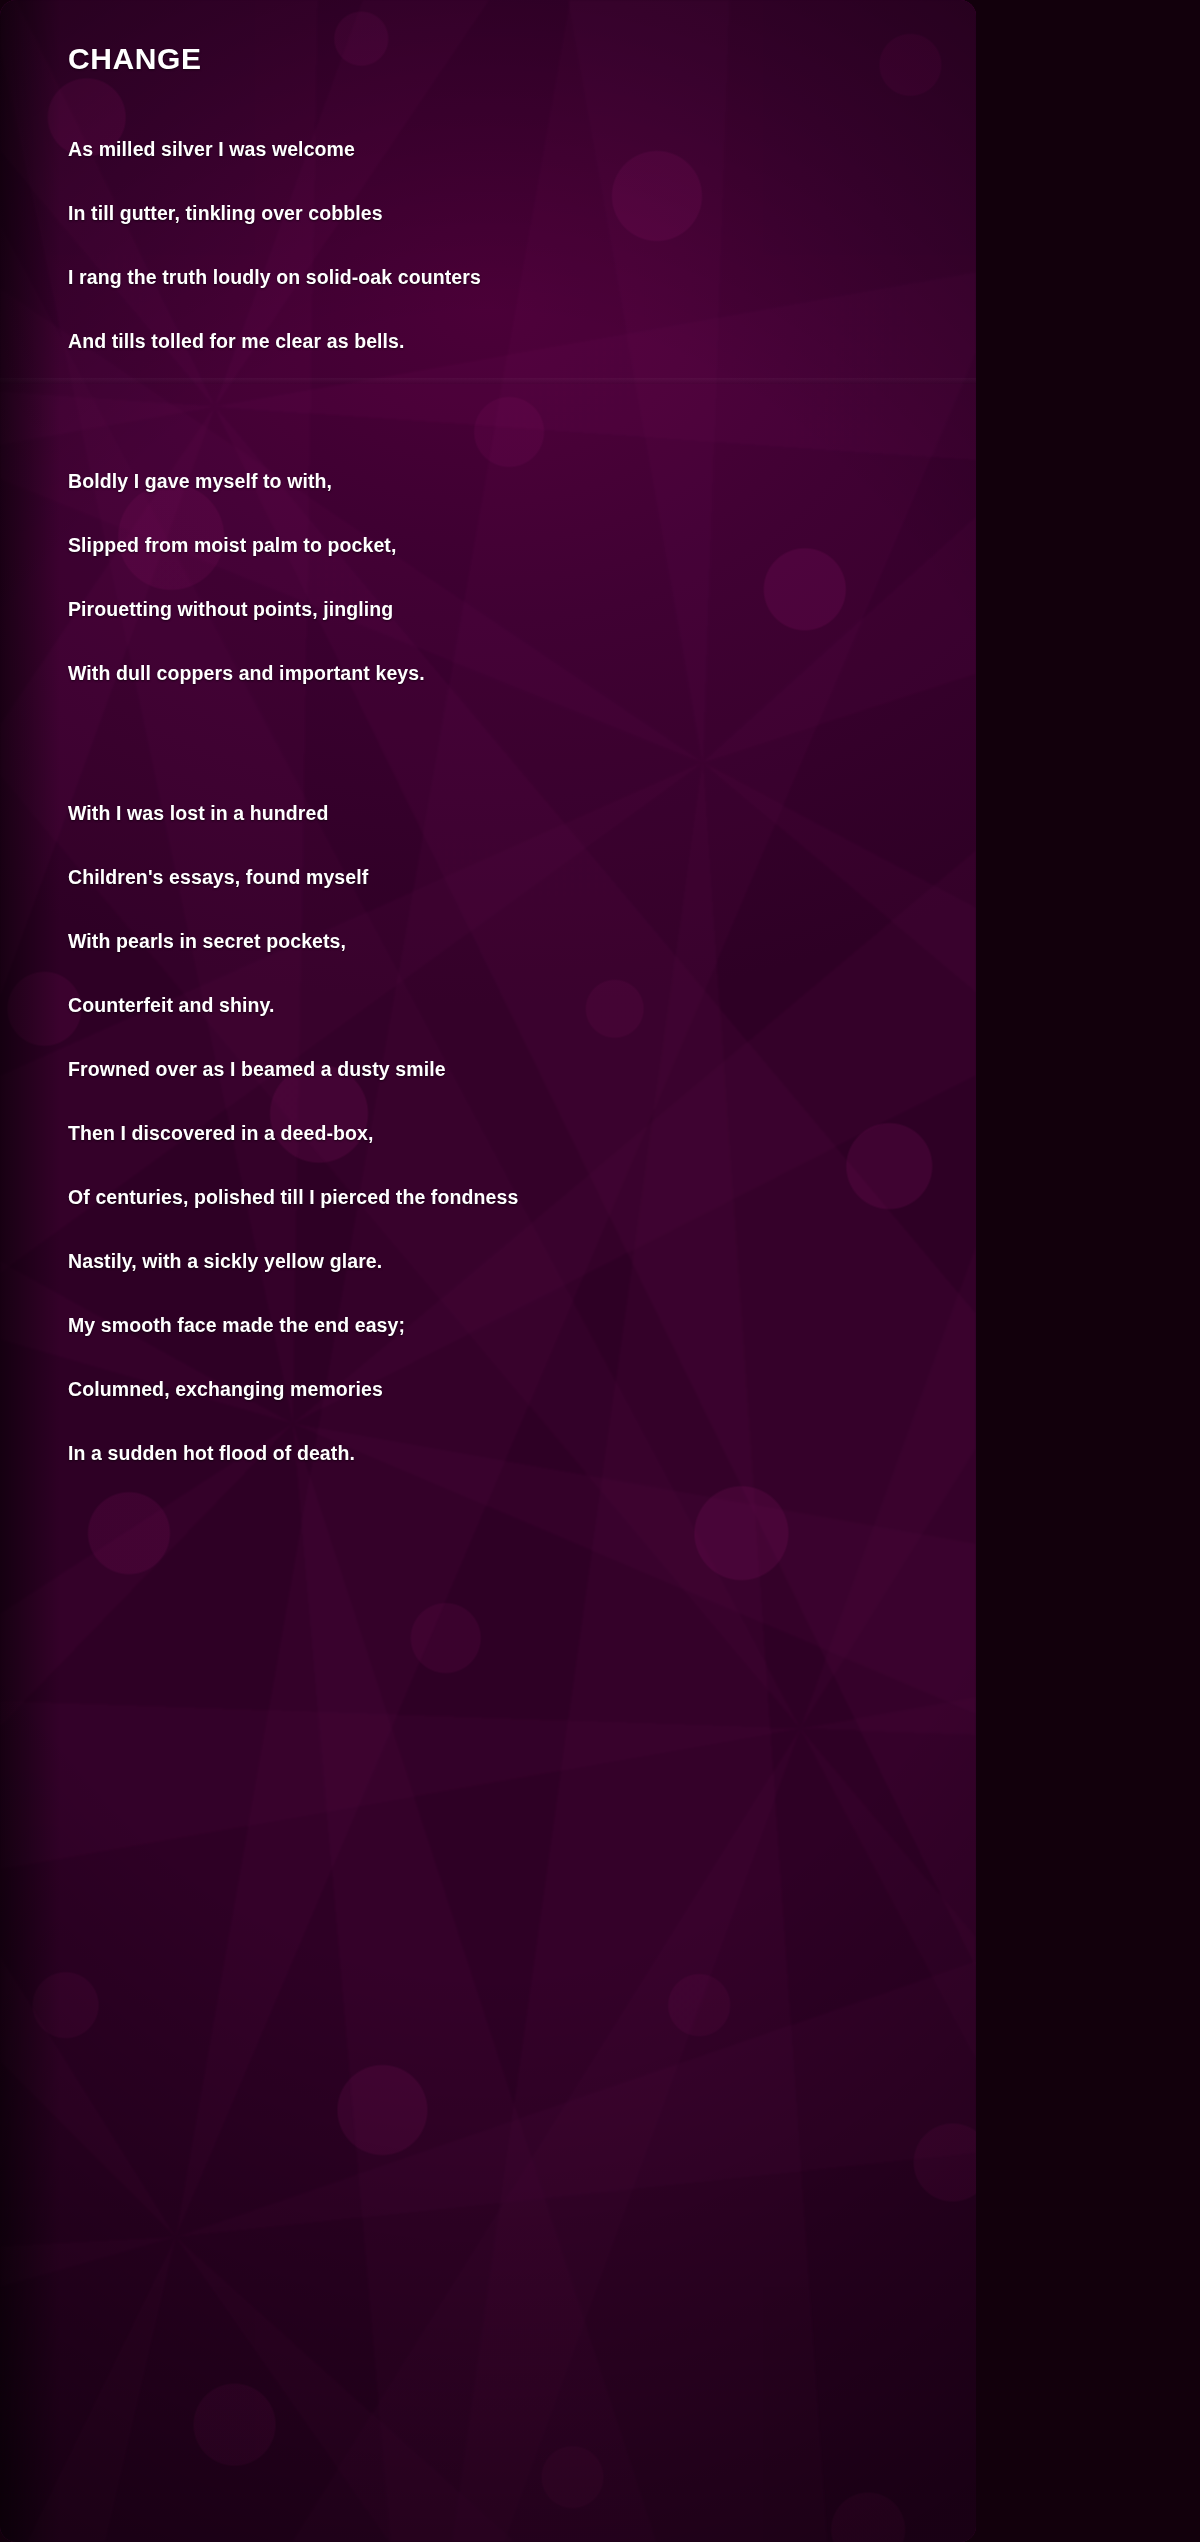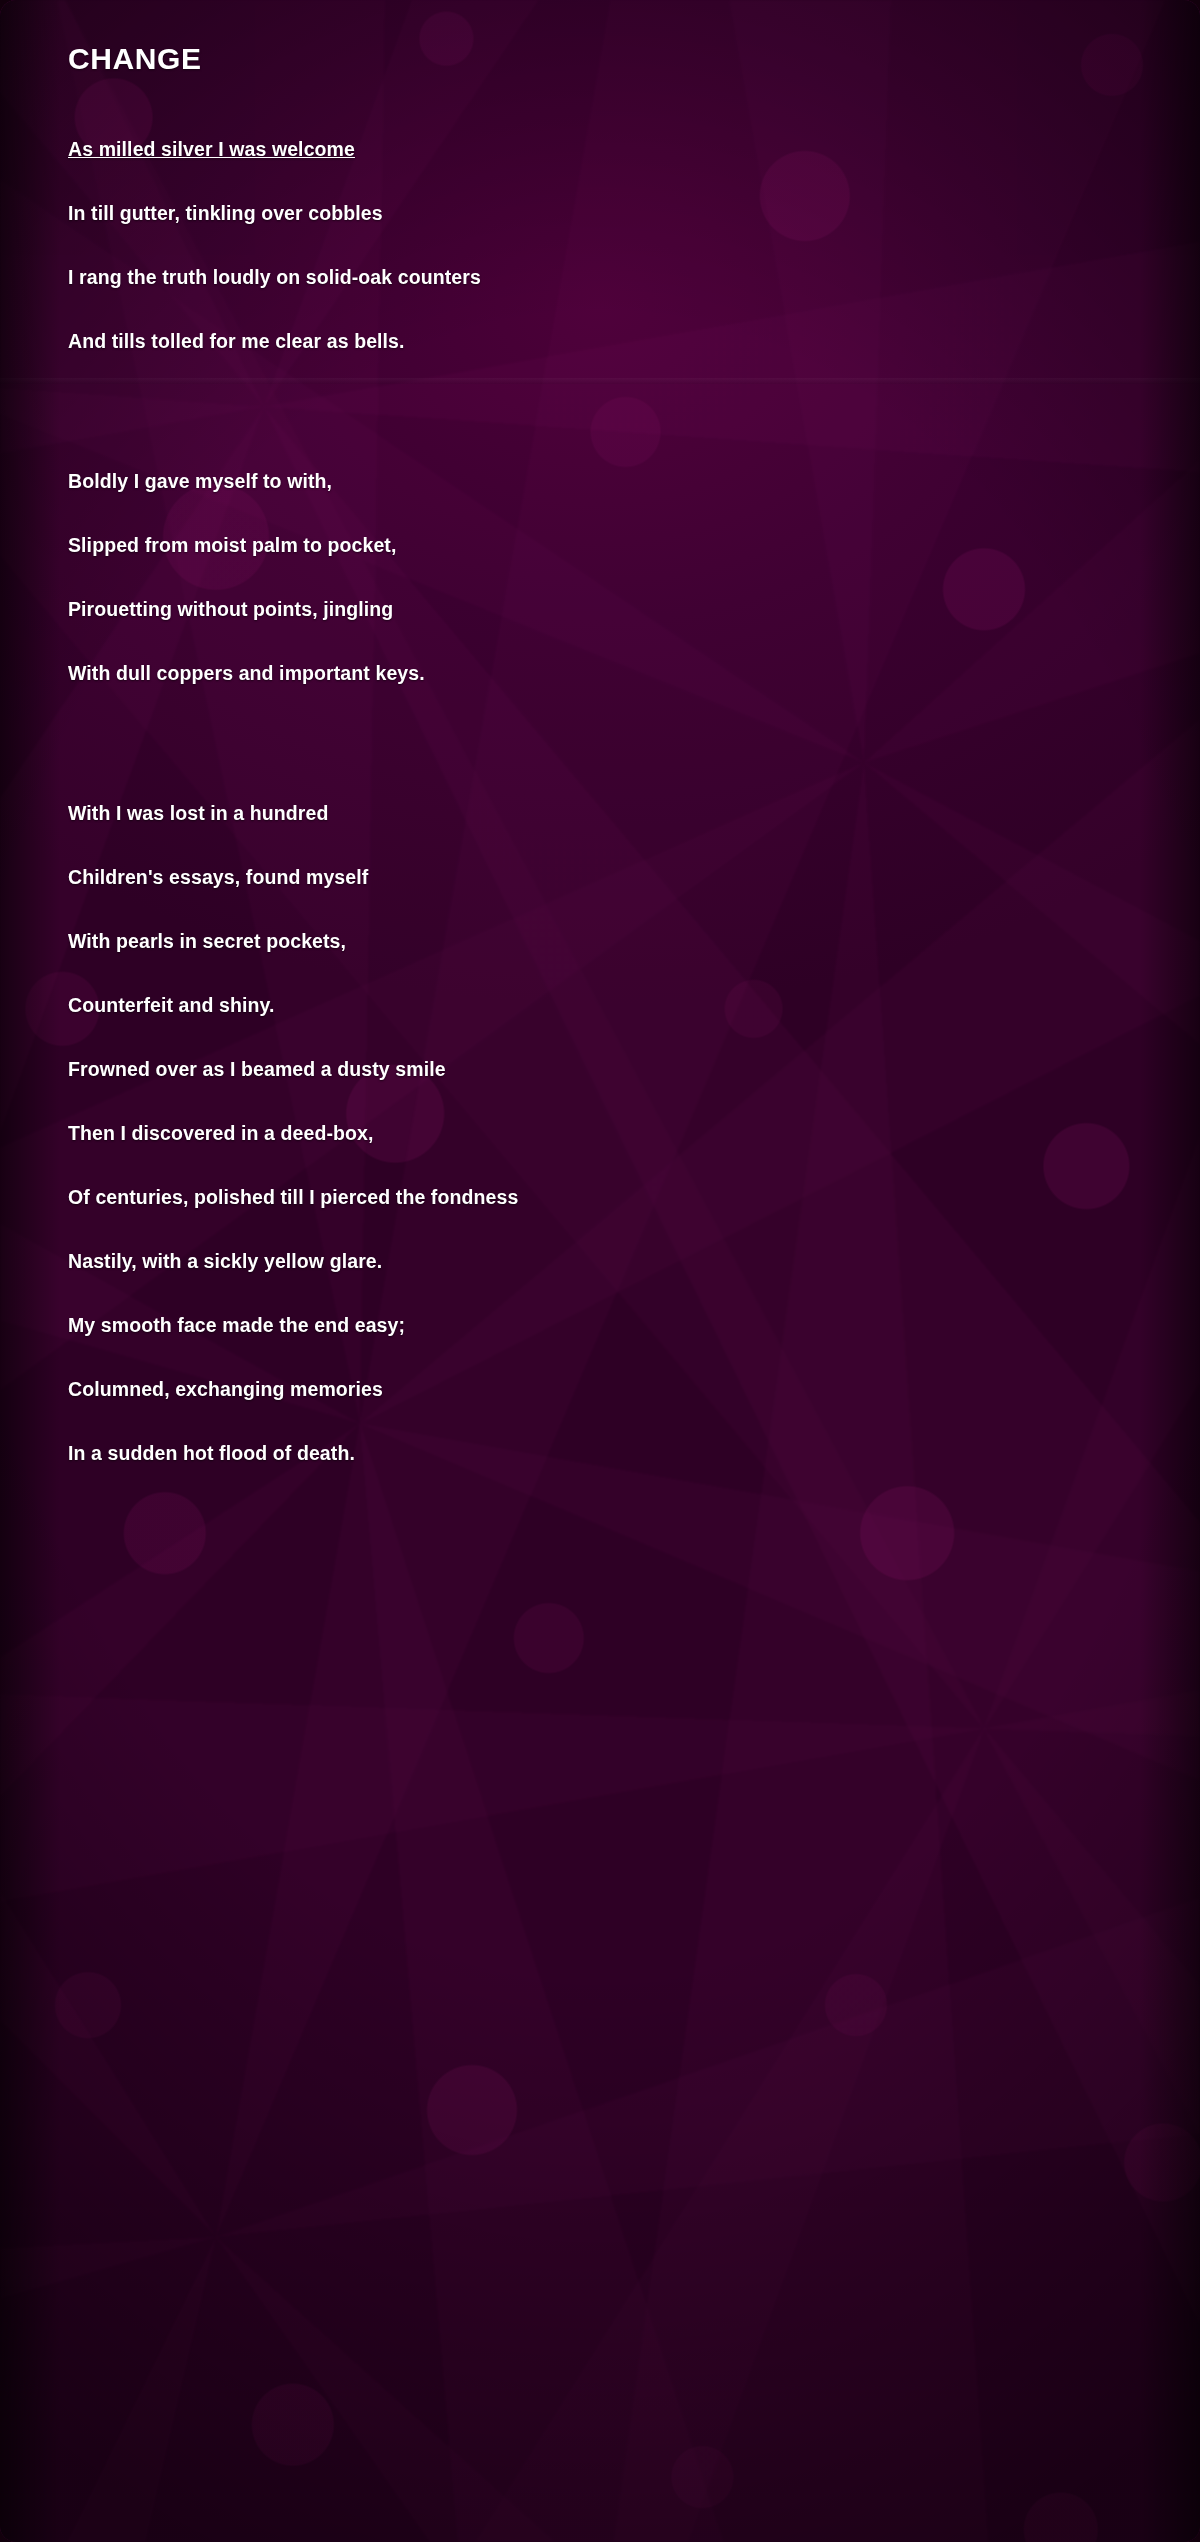--- a/index.html
+++ b/index.html
@@ -9,21 +9,21 @@
   }
   body {
     width: 1200px;
     height: 2542px;
     font-family: "Liberation Sans", sans-serif;
     -webkit-font-smoothing: antialiased;
   }
 
   .poem-page {
     position: relative;
-    width: 1200px;
+    width: 976px;
     height: 2542px;
     overflow: hidden;
     background-color: #3c0030;
     border-radius: 16px;
   }
 
   
   .bg-base {
     position: absolute;
     inset: 0;
@@ -117,21 +117,20 @@
     letter-spacing: 0.1px;
     text-shadow: 0 1px 2px rgba(0,0,0,0.55);
     margin: 0;
     padding: 0;
     height: 64px;
     display: flex;
     align-items: center;
   }
   .first-line-offset {
     margin-top: 42px;
-    text-decoration: underline;
   }
 
   .author {
     color: #ffffff;
     font-size: 25px;
     font-style: italic;
     font-weight: normal;
     letter-spacing: 0.3px;
     margin-top: 28px;
     text-shadow: 0 1px 2px rgba(0,0,0,0.5);

